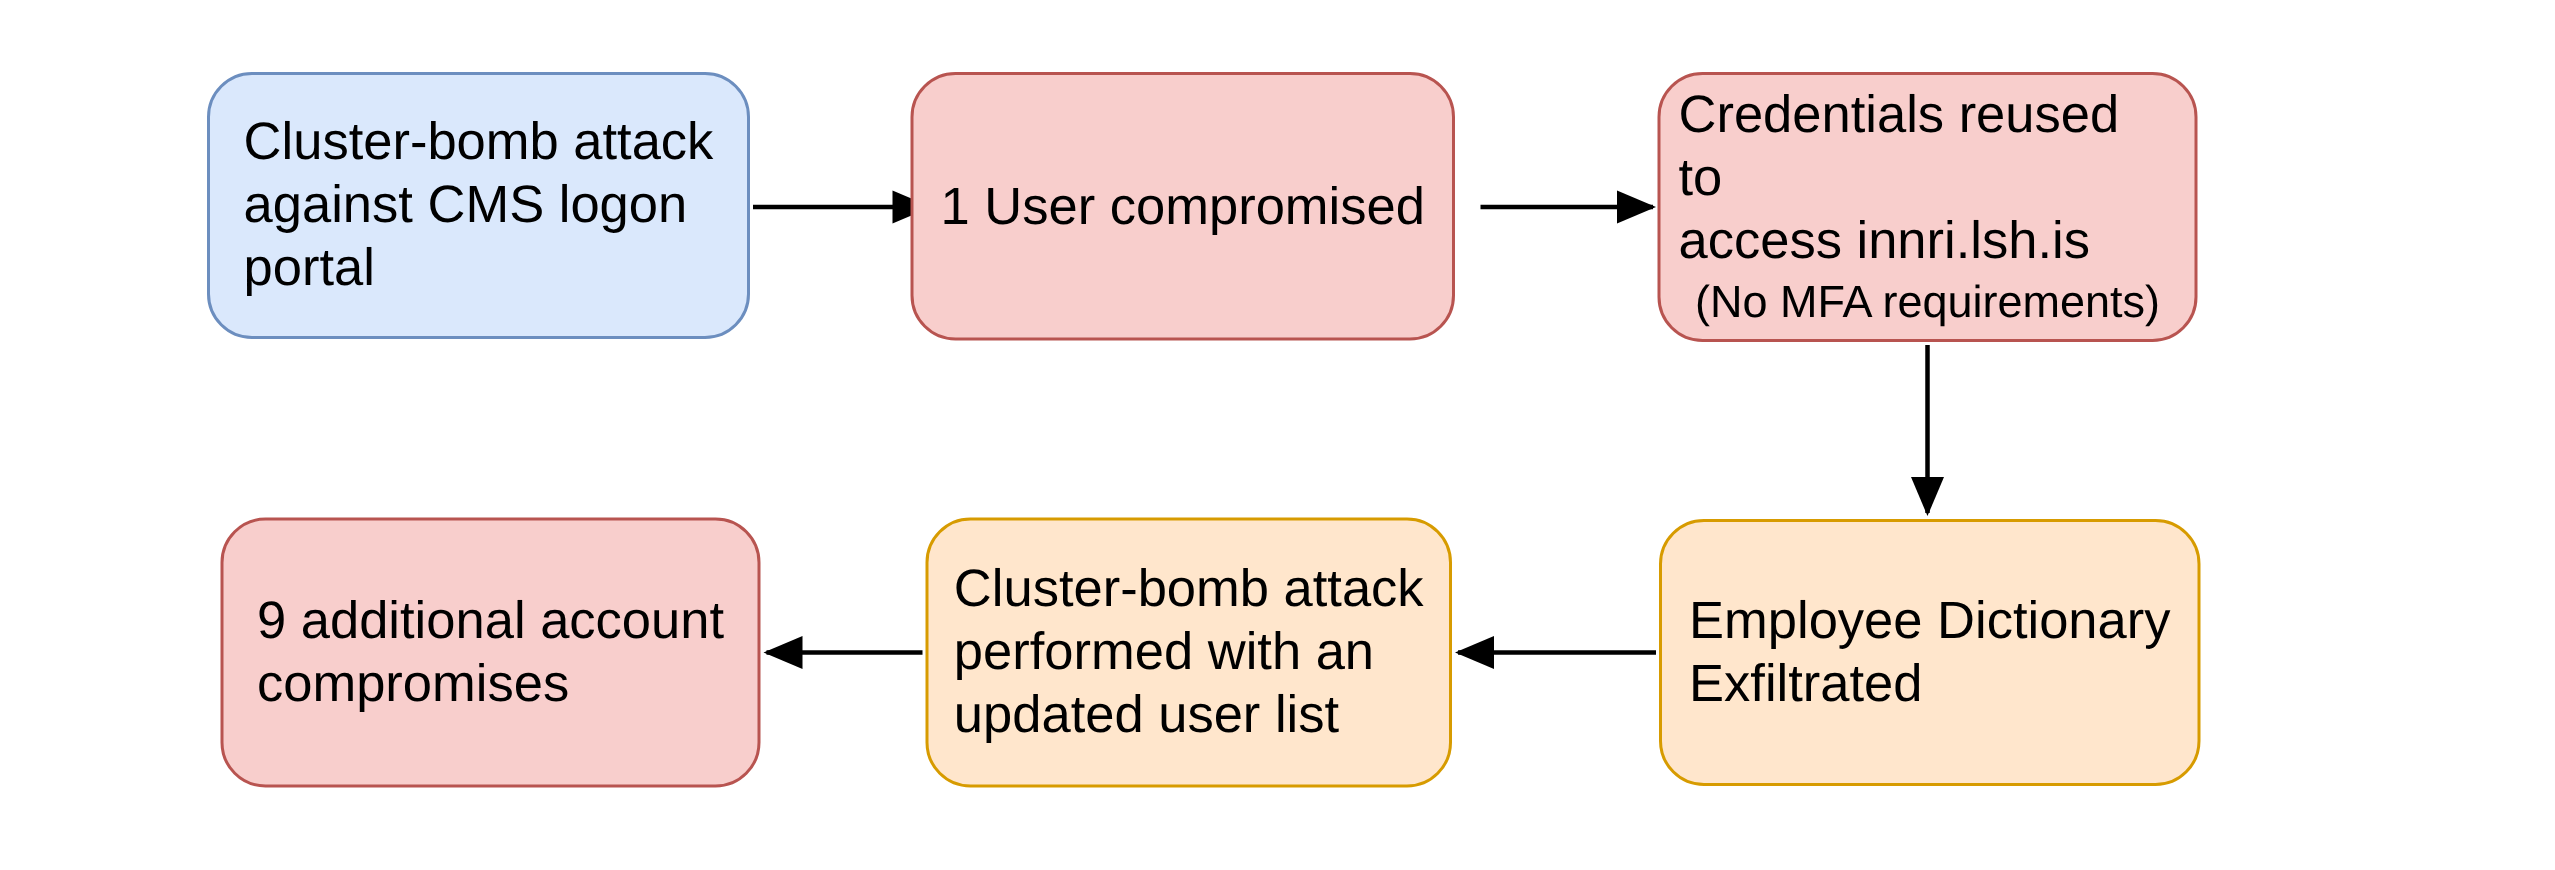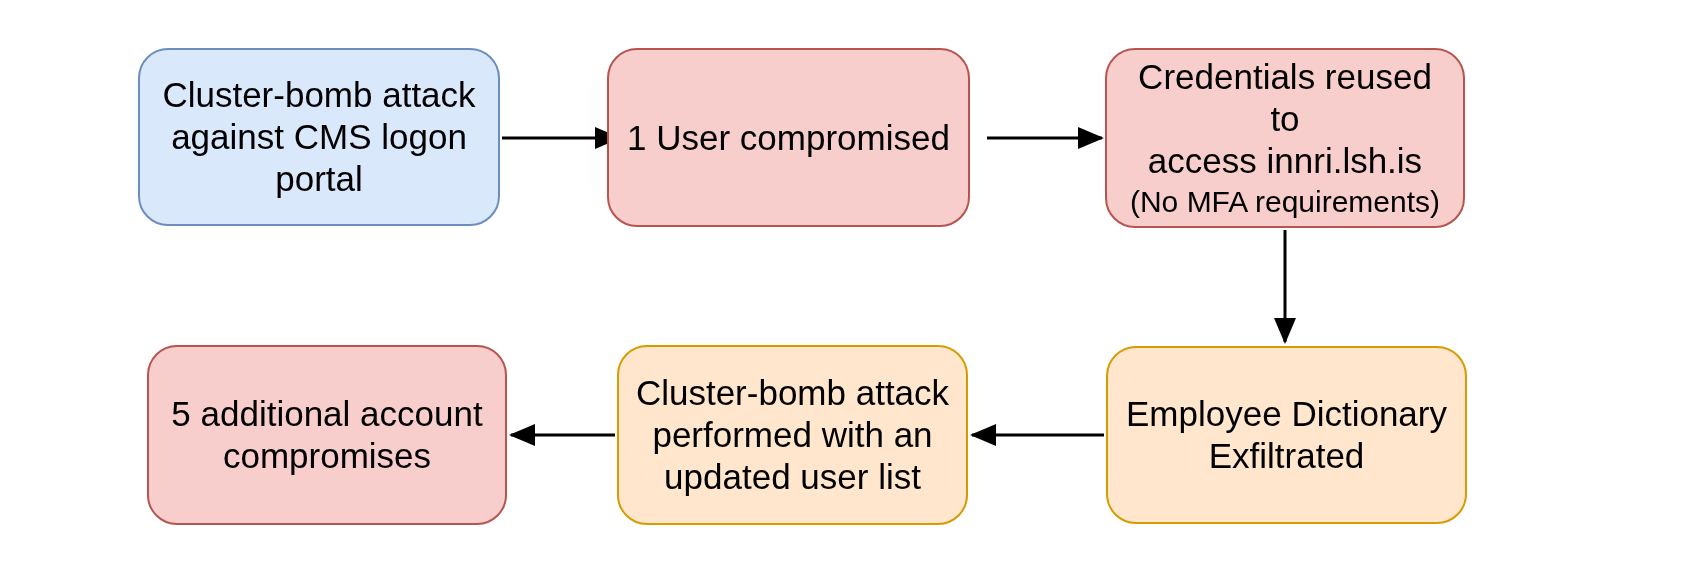--- a/index.html
+++ b/index.html
@@ -21,21 +21,21 @@
     width: 1703px; height: 580px;
     pointer-events: none;
   }
   .node {
     position: absolute;
     box-sizing: border-box;
     display: flex;
     flex-direction: column;
     align-items: center;
     justify-content: center;
-    text-align: center;
+    text-align: left;
     border: 2.5px solid;
     border-radius: 30px;
     padding: 6px 12px;
     color: var(--text-color, #000000);
     font-size: 35px;
     line-height: 1.2;
   }
   .node__label {
     white-space: pre-line;
   }
@@ -95,17 +95,17 @@
     <span class="node__sublabel">(No MFA requirements)</span>
   </div>
 
   <div class="node node--orange pos-n5">
     <span class="node__label">Cluster-bomb attack
 performed with an
 updated user list</span>
   </div>
 
   <div class="node node--red pos-n6">
-    <span class="node__label">5 additional account
+    <span class="node__label">9 additional account
 compromises</span>
   </div>
 
 </div>
 
 </body></html>

